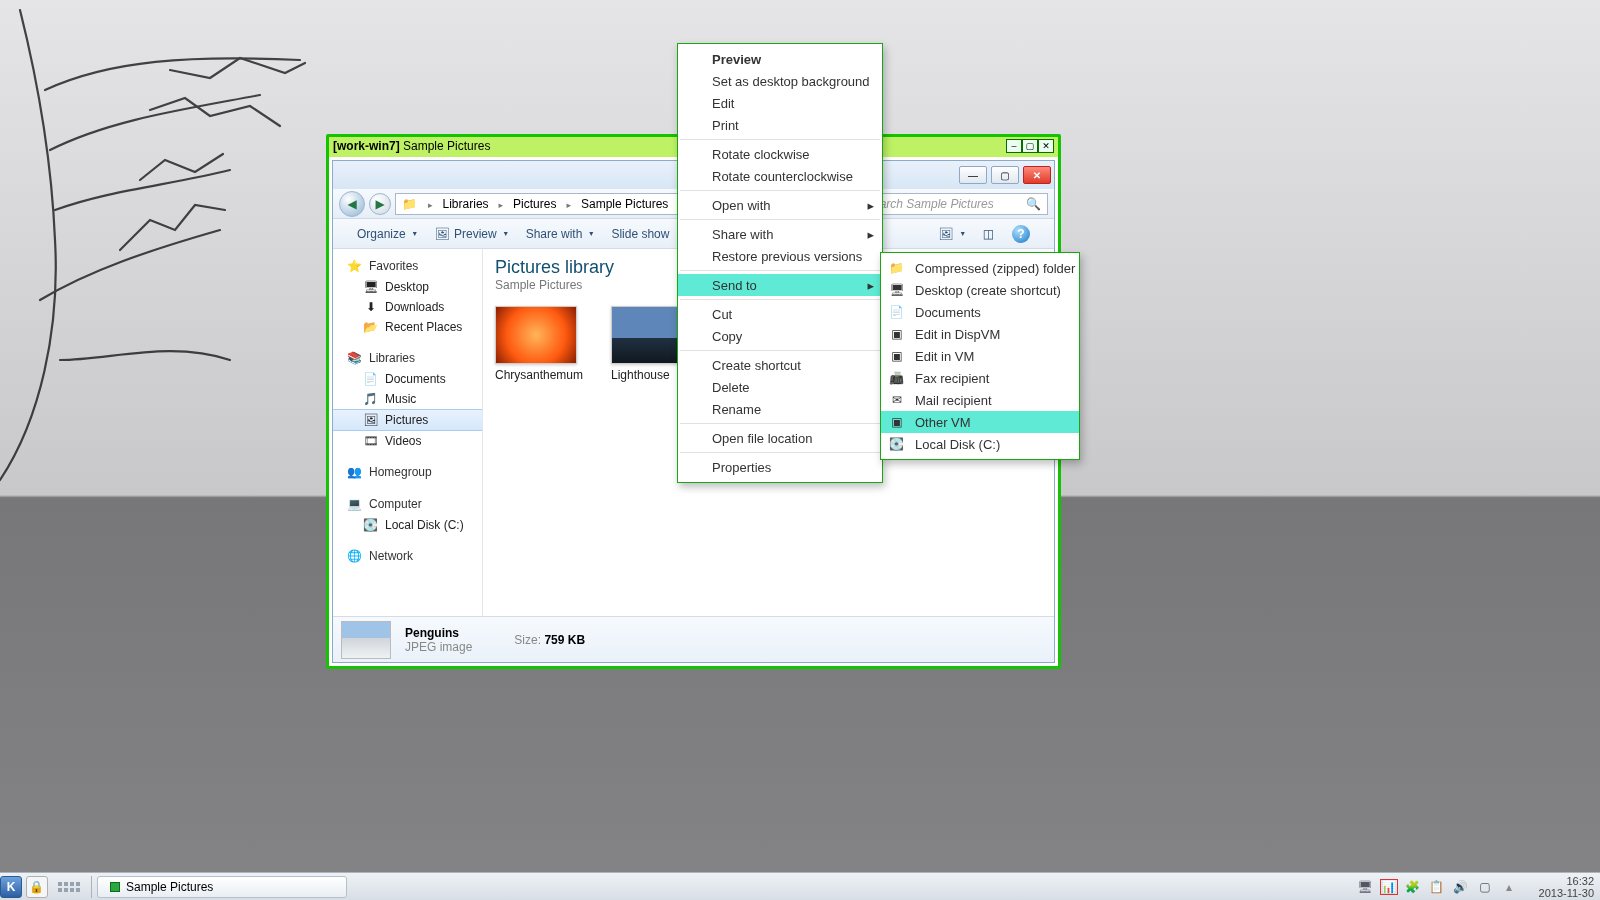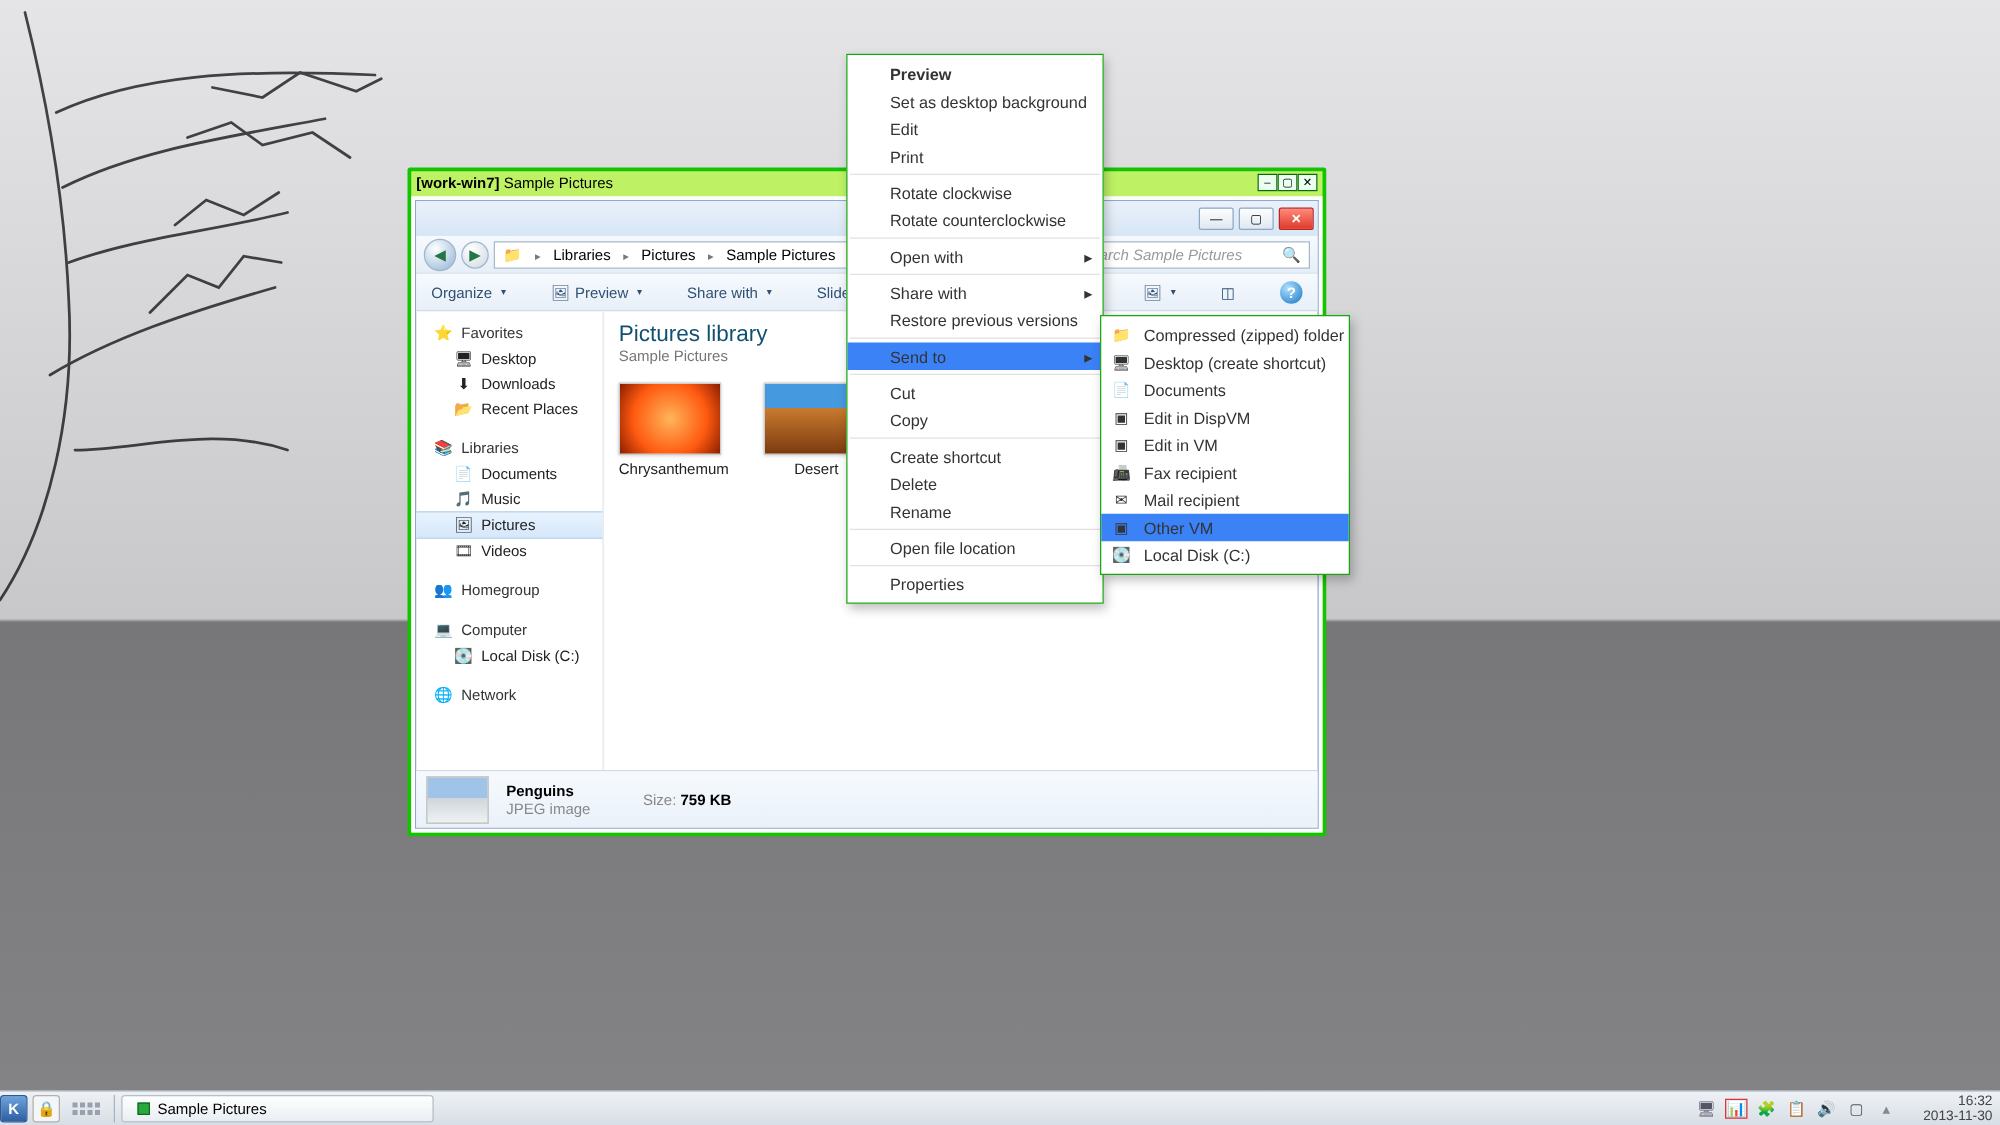--- a/index.html
+++ b/index.html
@@ -60,58 +60,58 @@
   .navbtn { width:26px; height:26px; border-radius:50%; border:1px solid #9fb6cd;
     background:radial-gradient(circle at 35% 30%, #fff, #8fb3d6); display:flex;
     align-items:center; justify-content:center; color:#274; }
   .navbtn.small { width:22px; height:22px; background:radial-gradient(circle at 35% 30%, #fff, #cfd8e2);}
   .addr { flex:1; height:22px; border:1px solid #a8b8c8; background:#fff; display:flex;
     align-items:center; padding:0 6px; gap:6px;}
   .addr span.sep::before{content:"▸"; color:#777; font-size:9px; margin:0 4px;}
   .search { width:190px; height:22px; border:1px solid #a8b8c8; background:#fff;
     display:flex; align-items:center; padding:0 6px; color:#999; justify-content:space-between;}
   .toolbar { height:30px; background:linear-gradient(#f6fafe,#e8eff8); display:flex;
-    align-items:center; gap:36px; padding:0 12px; border-bottom:1px solid #d3dde8; color:#305074;}
+    align-items:center; gap:18px; padding:0 24px; border-bottom:1px solid #d3dde8; color:#305074;}
   .toolbar .item { display:flex;align-items:center;gap:4px;cursor:pointer;}
   .toolbar .drop::after{content:"▾"; font-size:8px; margin-left:3px;}
   .toolbar .spacer{flex:1;}
   .tb-help { width:18px;height:18px;border-radius:50%;background:radial-gradient(circle at 35% 30%,#aee0ff,#1576c6);
      color:#fff;display:flex;align-items:center;justify-content:center;font-weight:bold;}
 
   .body { flex:1; display:flex; overflow:hidden; }
   .navpane { width:150px; border-right:1px solid #e0e6ec; padding:6px 0; }
   .np-head { display:flex;align-items:center;gap:6px;padding:4px 14px;color:#333;}
   .np-item { display:flex;align-items:center;gap:6px;padding:3px 14px 3px 30px;color:#222;cursor:pointer;}
   .np-item.sel { background:linear-gradient(#e8f2fd,#d5e8fb); border:1px solid #a9cdee; border-left:none;border-right:none;}
   .fico { width:16px;height:14px; display:inline-flex; align-items:center; justify-content:center;}
 
   .content { flex:1; padding:8px 12px; }
   .lib-title { color:#12506f; font-size:18px;}
   .lib-sub { color:#777; font-size:12px; margin-bottom:14px;}
   .thumbs { display:flex; flex-wrap:wrap; gap:26px 32px;}
-  .thumb { width:84px; text-align:center;}
+  .thumb { width:84px; text-align:left;}
   .thumb .pic { width:82px; height:58px; border:1px solid #ccc; box-shadow:0 1px 3px rgba(0,0,0,.2);}
   .thumb.sel { background:#d8ecff; border:1px solid #7fb7e8; border-radius:2px; padding:2px;}
   .thumb .lbl { margin-top:4px; color:#222;}
 
   .details { height:46px; border-top:1px solid #d3dde8; background:linear-gradient(#f6fafe,#eaf1f9);
     display:flex; align-items:center; padding:4px 8px; gap:14px;}
   .details .dpic{width:50px;height:38px;border:1px solid #bbb;}
   .dgrid { display:grid; grid-template-columns:auto auto; column-gap:40px; row-gap:1px; font-size:11px; color:#555;}
   .dgrid b{color:#111;font-weight:normal;}
   .dgrid .k{color:#888;}
   .dgrid .addtag{color:#1576c6;}
   .stars{letter-spacing:1px;color:#d9b33a;}
 
   
   .cmenu { position:absolute; background:#fff; border:1px solid #1aa610; box-shadow:2px 4px 8px rgba(0,0,0,.25);
     padding:4px 0; font-size:13px; color:#333; }
   .cmenu .row { height:22px; display:flex; align-items:center; padding:0 28px 0 34px;
     position:relative; cursor:pointer; white-space:nowrap;}
-  .cmenu .row:hover, .cmenu .row.hl { background:#3b82f6;}
+  .cmenu .row:hover, .cmenu .row.hl { background:#5eead4;}
   .cmenu .row.bold { font-weight:bold;}
   .cmenu hr { border:none; border-top:1px solid #e1e1e1; margin:3px 2px;}
   .cmenu .row .arrow { position:absolute; right:8px;}
   .cmenu .ico { position:absolute; left:8px; width:16px; height:16px; display:flex;
     align-items:center;justify-content:center; font-size:12px;}
 
   #cmenu1 { left:677px; top:43px; width:206px; }
   #cmenu2 { left:880px; top:252px; width:200px; }
 
   .pic-chrys{background:radial-gradient(circle at 50% 50%,#ffb55a 0%,#ff5a10 60%,#8a1e00 100%);}
@@ -260,24 +260,20 @@
 
       <div class="content">
         <div class="lib-title">Pictures library</div>
         <div class="lib-sub">Sample Pictures</div>
         <div class="thumbs" id="thumbs">
               <div class="thumb">
                 <div class="pic pic-chrys"></div>
     <div class="lbl">Chrysanthemum</div>
               </div>
               <div class="thumb">
-                <div class="pic pic-desert"></div>
-    <div class="lbl">Desert</div>
-              </div>
-              <div class="thumb">
                 <div class="pic pic-light"></div>
     <div class="lbl">Lighthouse</div>
               </div>
               <div class="thumb sel">
                 <div class="pic pic-peng"></div>
     <div class="lbl">Penguins</div>
               </div>
             </div>
       </div>
     </div>

